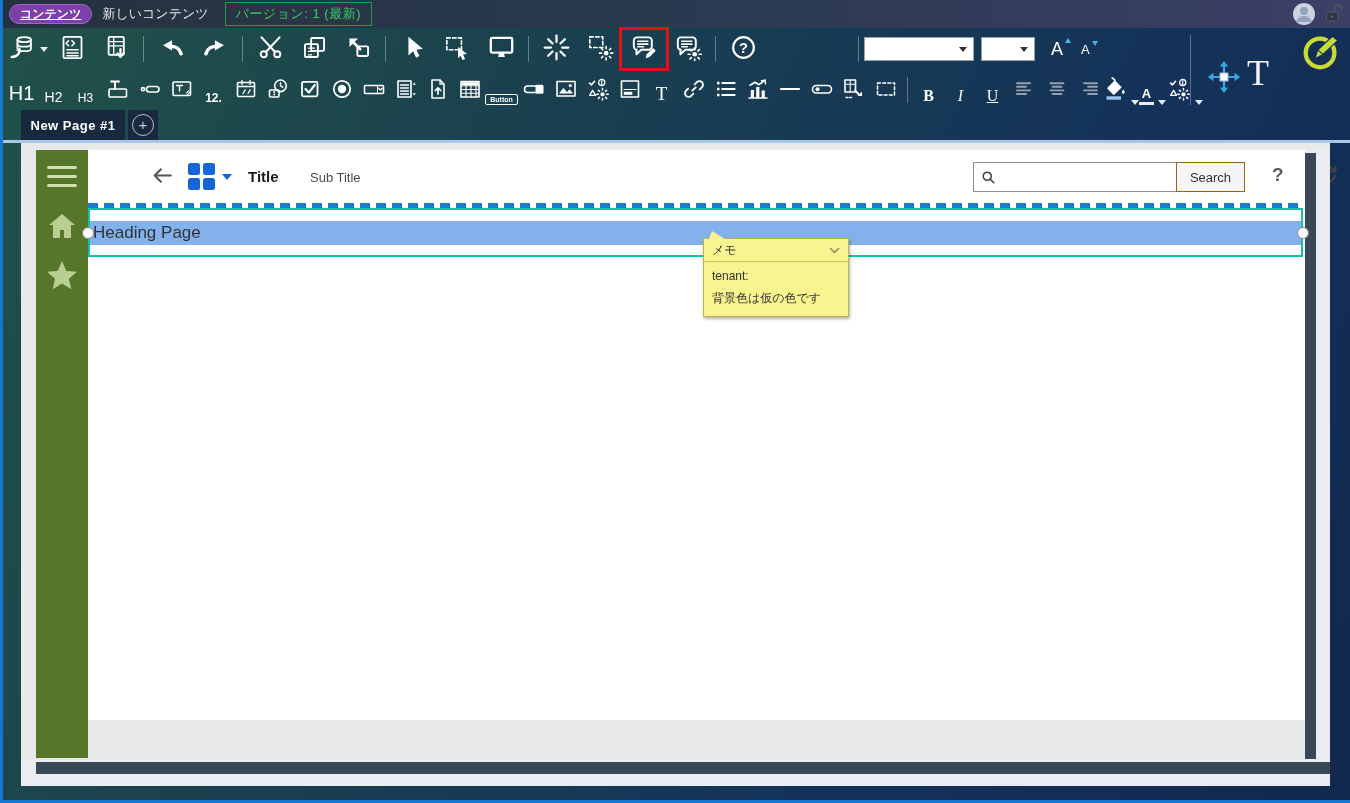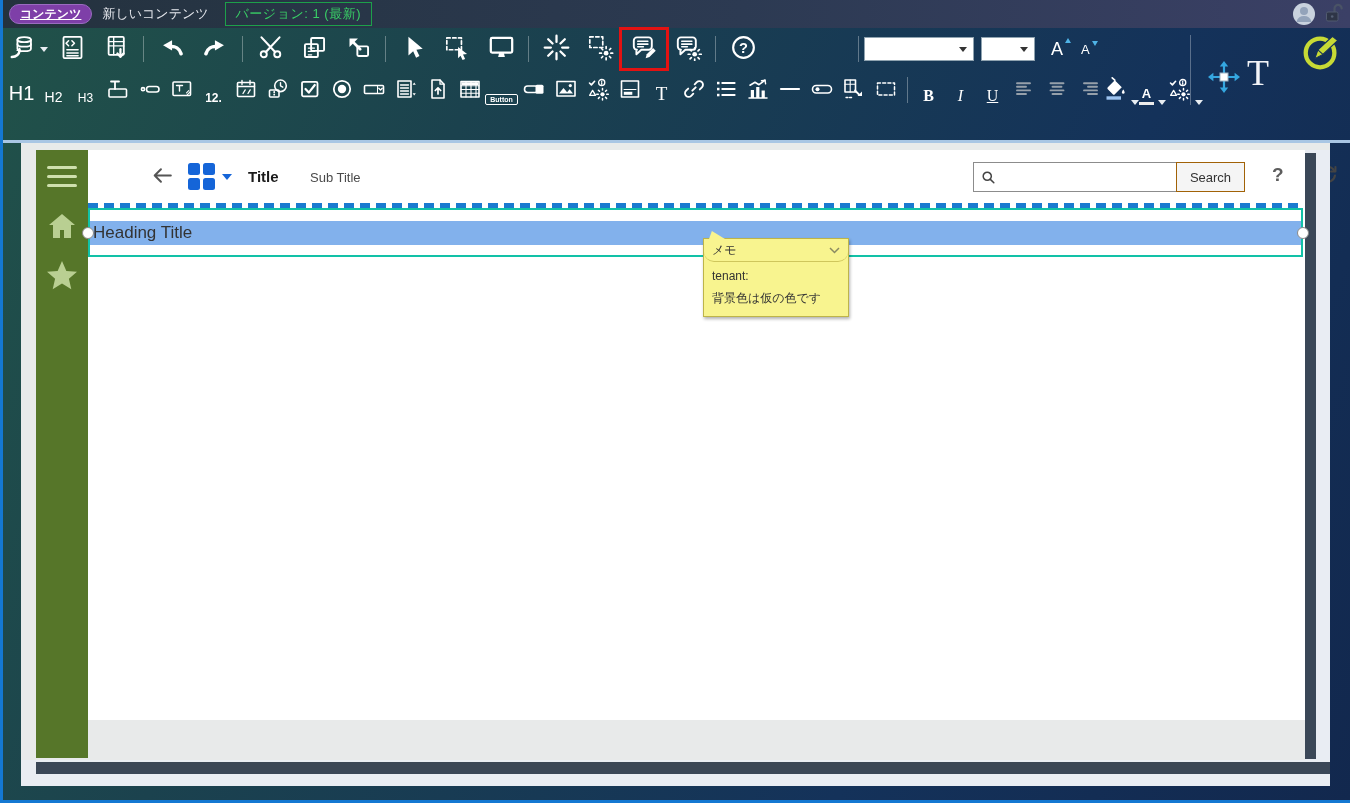--- a/index.html
+++ b/index.html
@@ -87,21 +87,21 @@
             background:repeating-linear-gradient(90deg,#1a7ad0 0 10px,transparent 10px 16px);}
   .selrect{position:absolute;left:52px;top:58px;width:1215px;height:49px;border:2px solid #12c1a7;background:#fff;}
   .headbar{position:absolute;left:54px;top:71px;width:1211px;height:24px;background:#82b1ec;display:flex;align-items:center;}
   .headbar span{font-size:17px;color:#333;padding-left:3px;line-height:24px;}
   .handle{position:absolute;width:12px;height:12px;border-radius:50%;background:#fff;border:1.5px solid #8a8a8a;z-index:7;cursor:pointer;}
 
   .memo{position:absolute;left:667px;top:88px;width:146px;background:#f8f48f;border:1px solid #bdb44a;
         box-shadow:1px 2px 3px rgba(0,0,0,.3);z-index:9;font-size:12px;color:#333;}
   .memo-tail{position:absolute;left:5px;top:-8px;width:16px;height:8px;background:#f8f48f;
              clip-path:polygon(18% 0,100% 100%,0 100%);}
-  .memo-head{display:flex;justify-content:space-between;align-items:center;padding:3px 8px 2px;border-bottom:1px solid #cfc65c;border-radius:10px;}
+  .memo-head{display:flex;justify-content:space-between;align-items:center;padding:3px 8px 2px;border-bottom:1px solid #cfc65c;}
   .memo-body{padding:4px 8px 7px;line-height:1.8;}
 
   .vscroll{position:absolute;left:1284px;top:7px;width:25px;height:612px;background:#e9edf3;}
   .vthumb{position:absolute;left:0;top:3px;width:11px;height:606px;background:#3a4757;cursor:grab;}
   .hscroll{position:absolute;left:0;top:617px;width:1309px;height:26px;background:#e9edf3;}
   .hthumb{position:absolute;left:15px;top:2px;width:1294px;height:12px;background:#3a4757;cursor:grab;}
 </style>
 </head>
 <body>
 
@@ -518,20 +518,26 @@
     <span class="bigT">T</span>
     <span style="position:absolute;left:115px;top:3px;cursor:pointer;">
       <svg width="42" height="42" viewBox="0 0 44 44">
         <circle cx="21" cy="23" r="15" fill="none" stroke="#c7da35" stroke-width="4.5"></circle>
         <path d="M15.5 29l3.2-9.2L34 5.5l5.6 4.4L24 24.5z" fill="#c7da35" stroke="#14305a" stroke-width="1.2"></path>
         <path d="M18.7 19.8l5.3 4.7" stroke="#14305a" stroke-width="1.2" fill="none"></path>
       </svg>
     </span>
   </div>
 
+  <div class="tabs">
+    <div class="tab">New Page #1</div>
+    <div class="tab-add">
+      <span class="plusc">+</span>
+    </div>
+  </div>
   <div class="tab-underline"></div>
 
   <div class="frame">
     <div class="page">
 
       <div class="gside">
         <div class="gburger">
             <div></div>
             <div></div>
             <div></div>
@@ -576,21 +582,21 @@
           <svg width="23" height="23" viewBox="0 0 24 24" fill="none" stroke="#444" stroke-width="2.1" stroke-linecap="round">
               <path d="M19.2 7.5A8 8 0 1019.8 12"></path>
               <path d="M20.3 3.2v4.6h-4.6" stroke-linejoin="round"></path>
             </svg>
         </span>
       </div>
 
       <div class="dashline"></div>
       <div class="selrect"></div>
       <div class="headbar">
-        <span>Heading Title</span>
+        <span>Heading Page</span>
       </div>
       <div class="handle" style="left:46px;top:77px;"></div>
       <div class="handle" style="left:1261px;top:77px;"></div>
 
       <div class="memo">
         <div class="memo-tail"></div>
         <div class="memo-head">
           <span>メモ</span>
           <svg width="11" height="7" viewBox="0 0 11 7">
               <path d="M1 1l4.5 4.5L10 1" fill="none" stroke="#8a8a62" stroke-width="1.5"></path>

